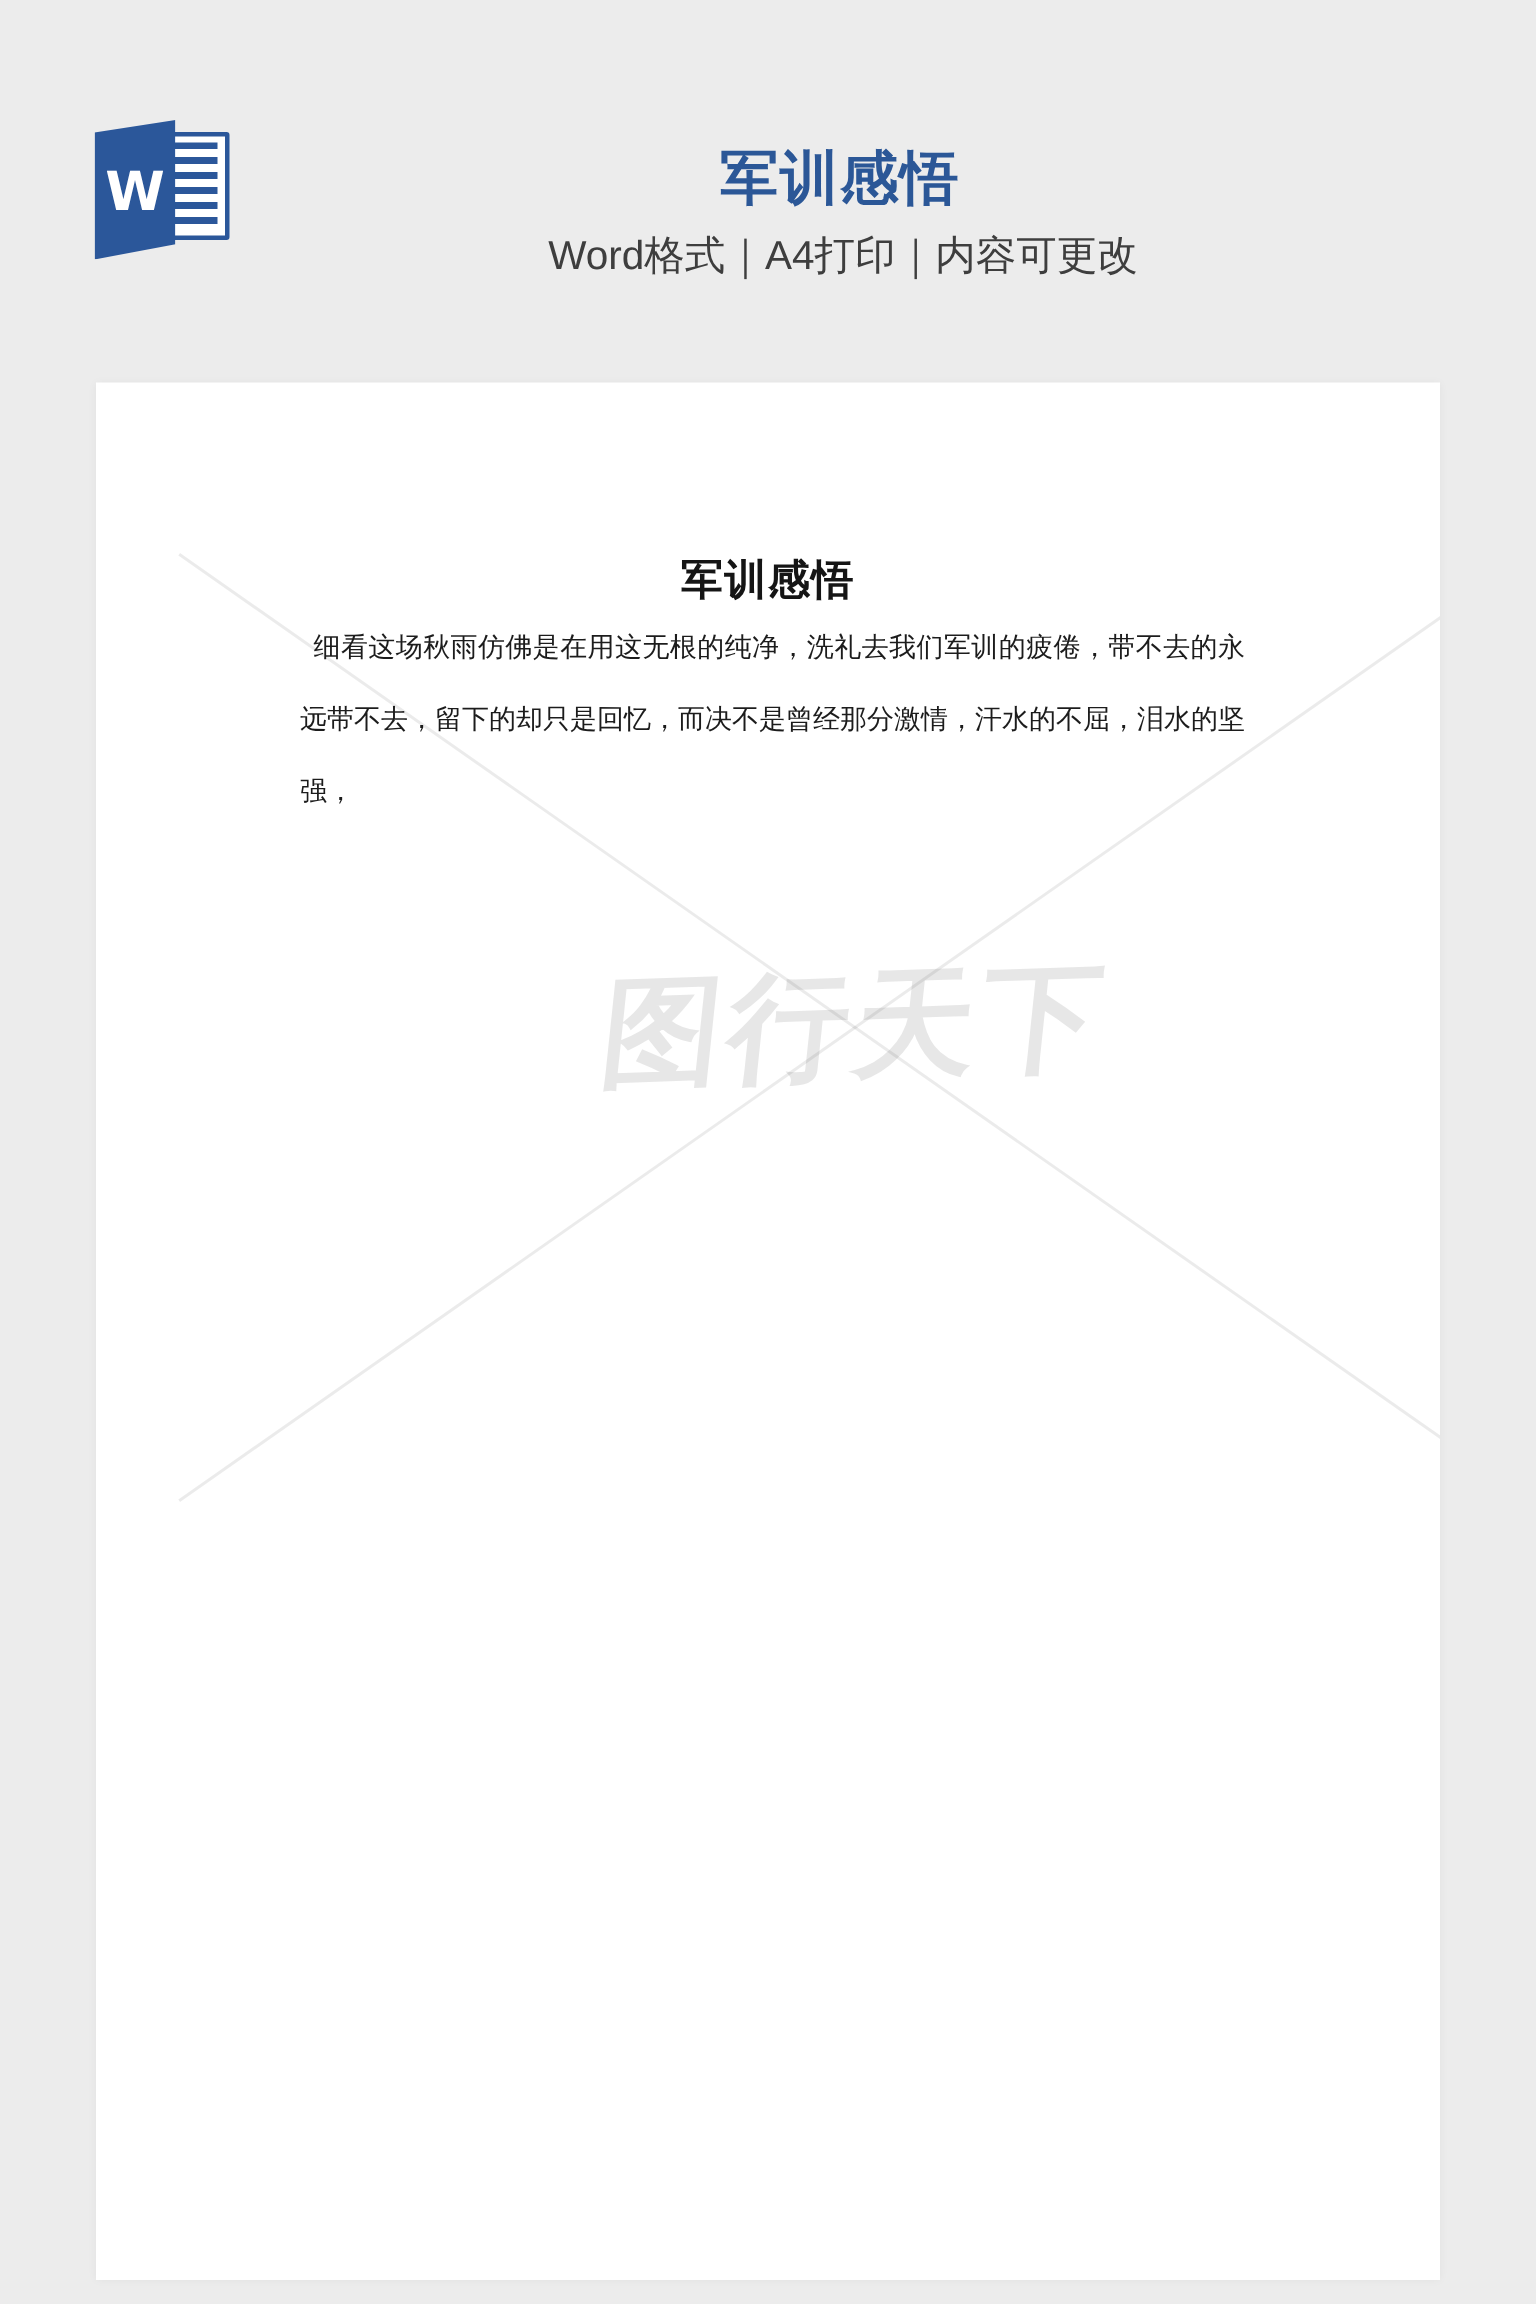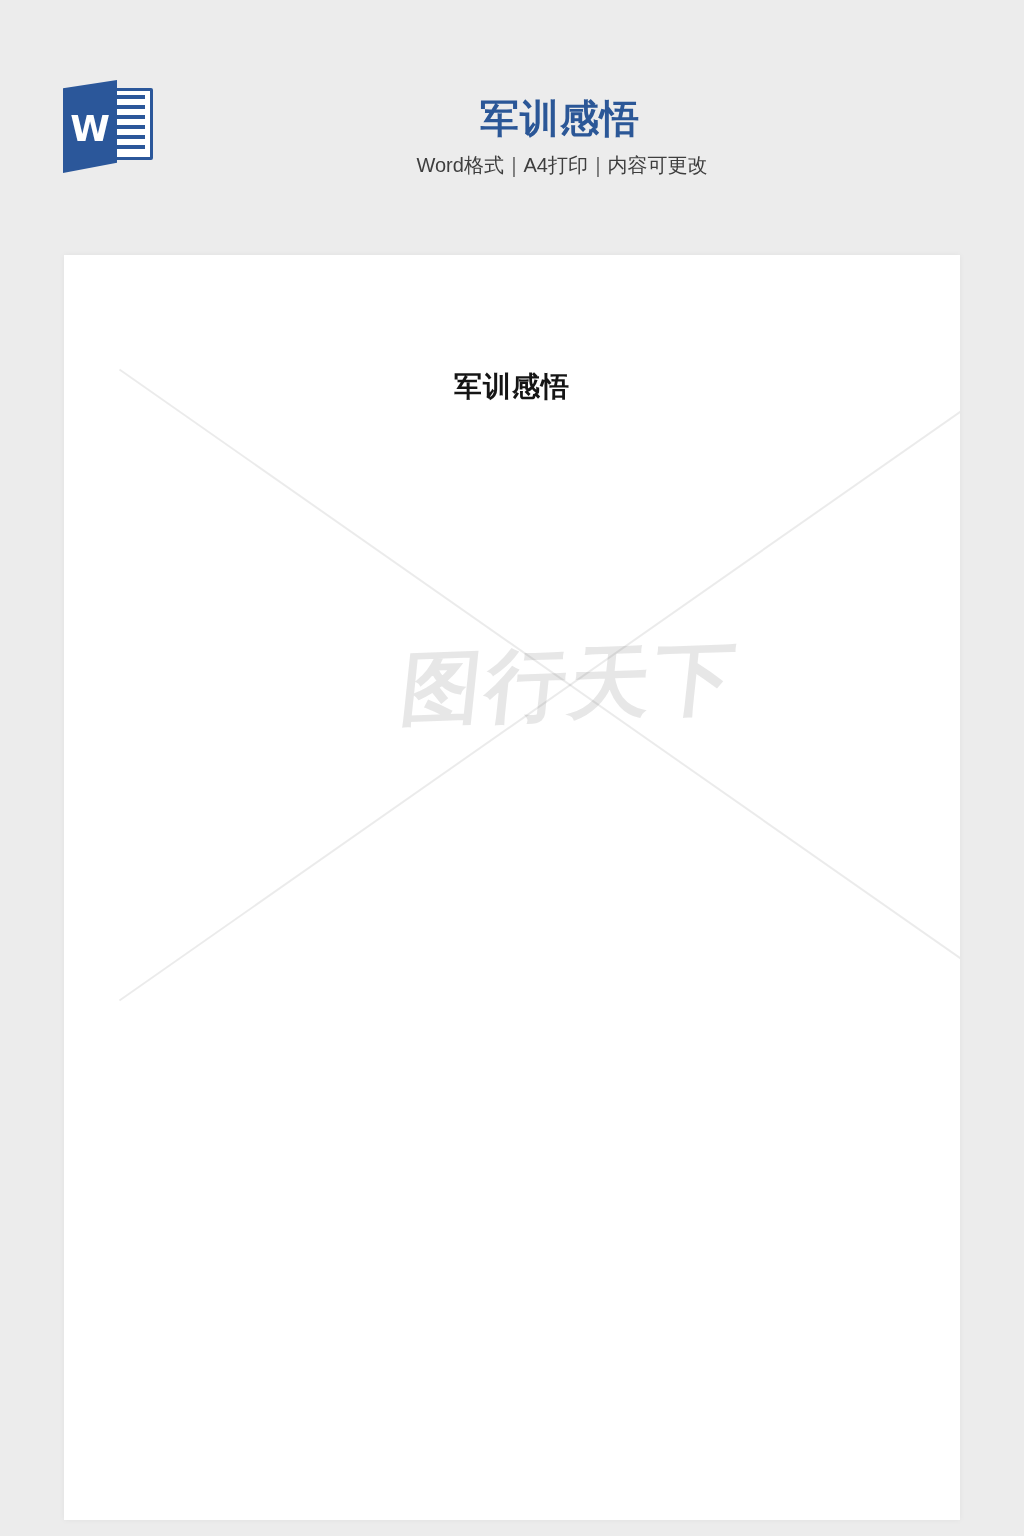--- a/index.html
+++ b/index.html
@@ -32,21 +32,21 @@
     color: #ffffff; font-family: "DejaVu Sans", sans-serif;
     font-weight: 700; font-size: 36px; margin-top: 4px;
   }
   .hdr-title {
     position: absolute; left: 560px; top: 92px; transform: translateX(-50%);
     margin: 0; font-size: 39px; font-weight: 700; letter-spacing: 1px;
     color: #2b5797; white-space: nowrap;
   }
   .hdr-subtitle {
     position: absolute; left: 562px; top: 152px; transform: translateX(-50%);
-    font-size: 20px; color: #3e3e3e; white-space: nowrap; text-align: right;
+    font-size: 27px; color: #3e3e3e; white-space: nowrap; text-align: right;
   }
 
   
   .page {
     position: absolute; left: 64px; top: 255px; width: 896px; height: 1265px;
     background: #ffffff; overflow: hidden;
     box-shadow: 0 0 6px rgba(0,0,0,0.05);
   }
   .wm-line {
     position: absolute; left: 506px; top: 430px; width: 1100px; height: 2px;
@@ -88,16 +88,17 @@
   </div>
   <h1 class="hdr-title">军训感悟</h1>
   <div class="hdr-subtitle">Word格式｜A4打印｜内容可更改</div>
 
   <div class="page">
     <div class="wm-line wm-line-1"></div>
     <div class="wm-line wm-line-2"></div>
     <div class="wm-text">图行天下</div>
     <h2 class="doc-title">军训感悟</h2>
     <div class="doc-body">
+        <p>细看这场秋雨仿佛是在用这无根的纯净，洗礼去我们军训的疲倦，带不去的永远带不去，留下的却只是回忆，而决不是曾经那分激情，汗水的不屈，泪水的坚强，</p>
       </div>
   </div>
 
 </div>
 
 </body></html>

